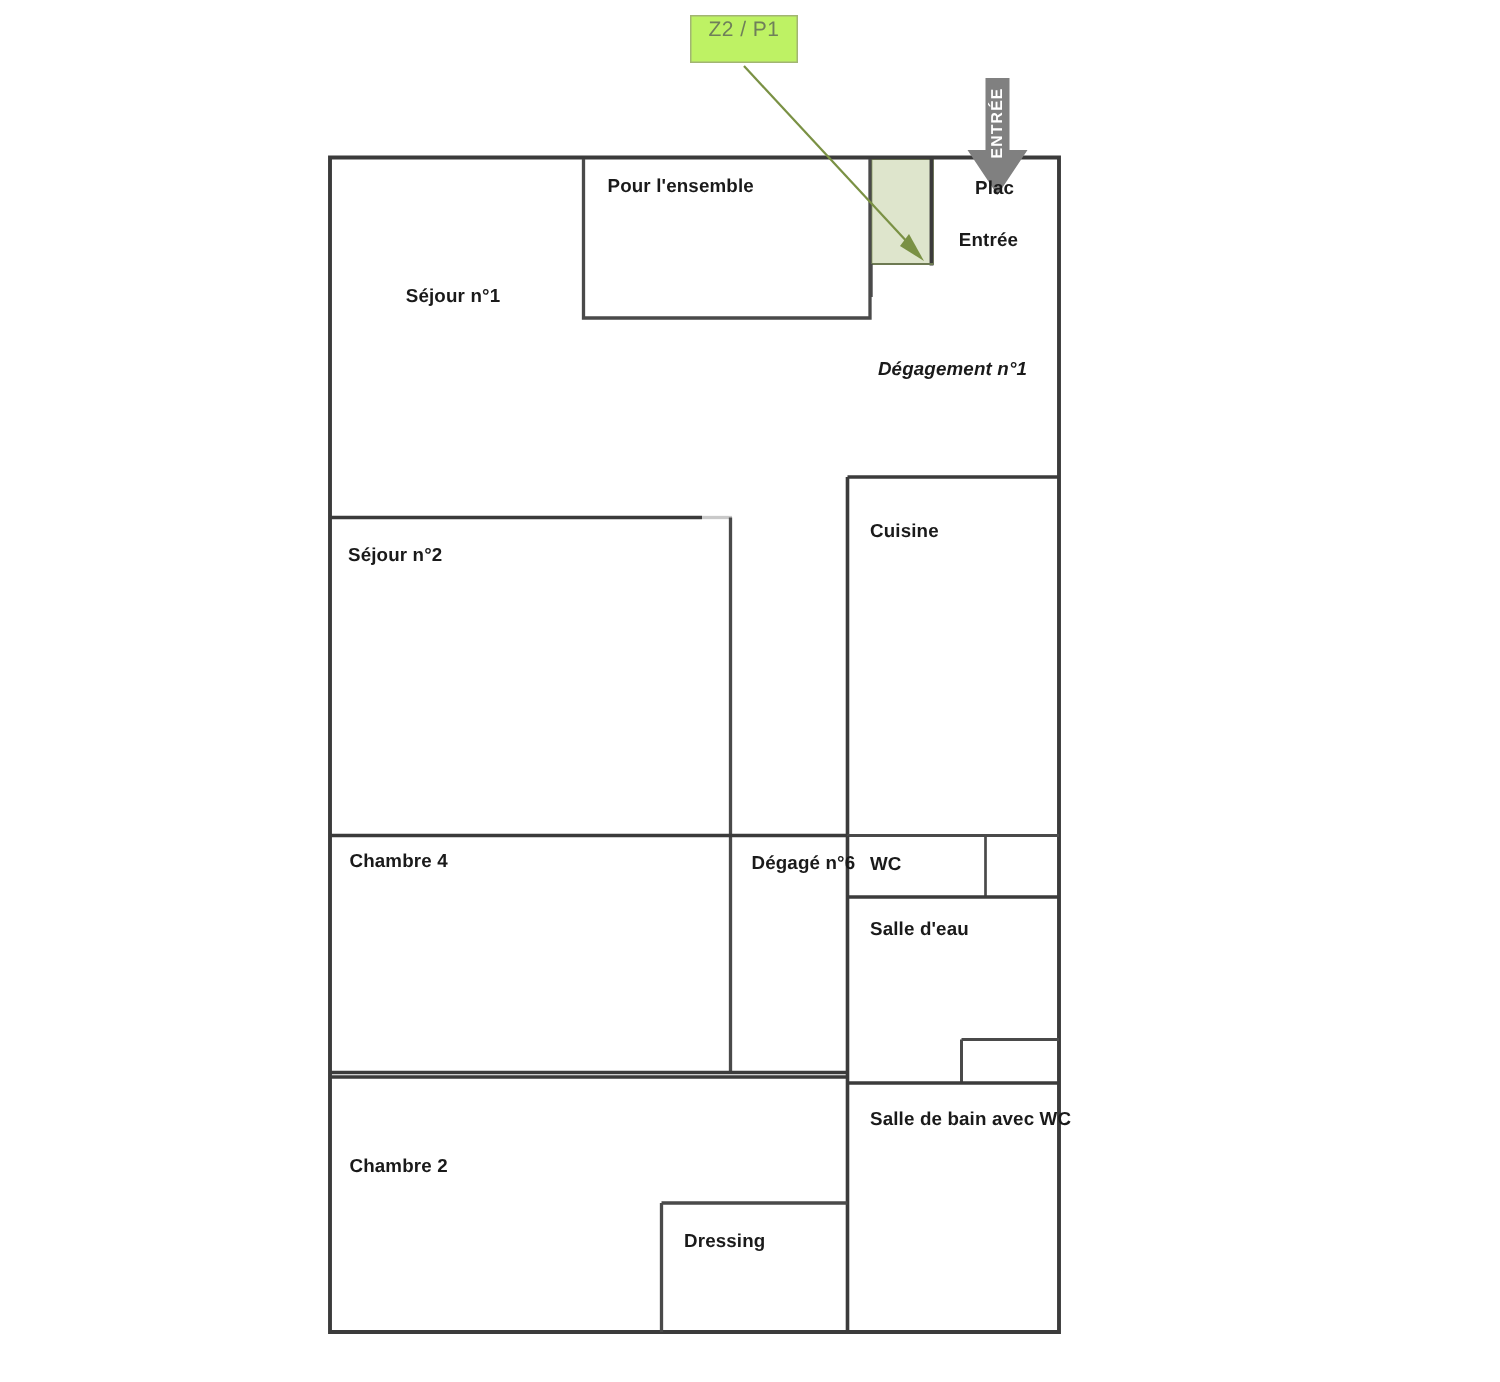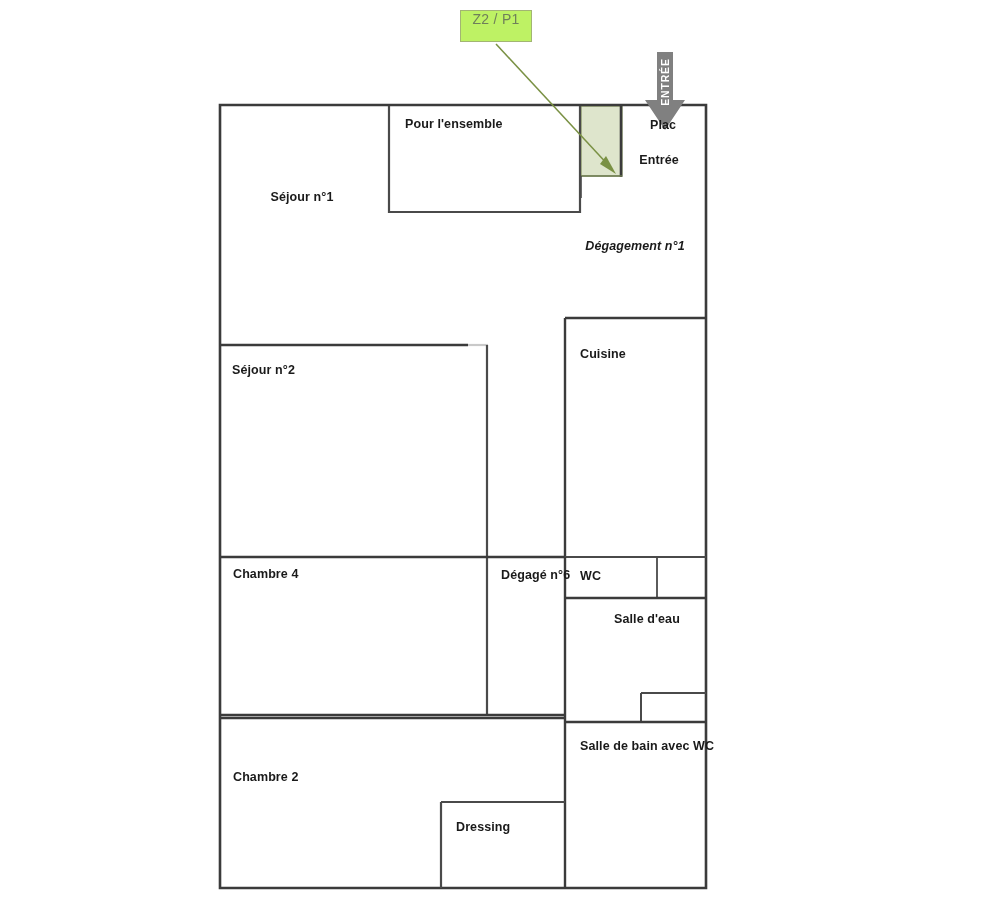--- a/index.html
+++ b/index.html
@@ -150,17 +150,17 @@
     <div class="room-label centered" style="top: 191px; left: 296px; transform: translateX(-50%);">Séjour n°1</div>
     <div class="room-label" style="top: 118px; left: 393px;">Pour l'ensemble</div>
     <div class="room-label" style="top: 119px; left: 594px; margin-left: 44px;">Plac</div>
     <div class="room-label centered" style="top: 154px; left: 653px; transform: translateX(-50%);">Entrée</div>
     <div class="room-label centered" style="top: 240px; left: 629px; transform: translateX(-50%); font-style: italic;">Dégagement n°1</div>
     <div class="room-label" style="top: 364px; left: 220px;">Séjour n°2</div>
     <div class="room-label" style="top: 332px; left: 568px; margin-top: 16px;">Cuisine</div>
     <div class="room-label" style="top: 568px; left: 221px;">Chambre 4</div>
     <div class="room-label" style="top: 569px; left: 489px;">Dégagé n°6</div>
     <div class="room-label" style="top: 570px; left: 568px;">WC</div>
-    <div class="room-label" style="top: 613px; left: 568px; margin-left: 34px;">Salle d'eau</div>
+    <div class="room-label" style="top: 613px; left: 568px;">Salle d'eau</div>
     <div class="room-label" style="top: 731px; left: 221px; margin-top: 40px;">Chambre 2</div>
     <div class="room-label" style="top: 740px; left: 568px;">Salle de bain avec WC</div>
     <div class="room-label" style="top: 821px; left: 444px;">Dressing</div>
   </div>
 
 </body></html>

